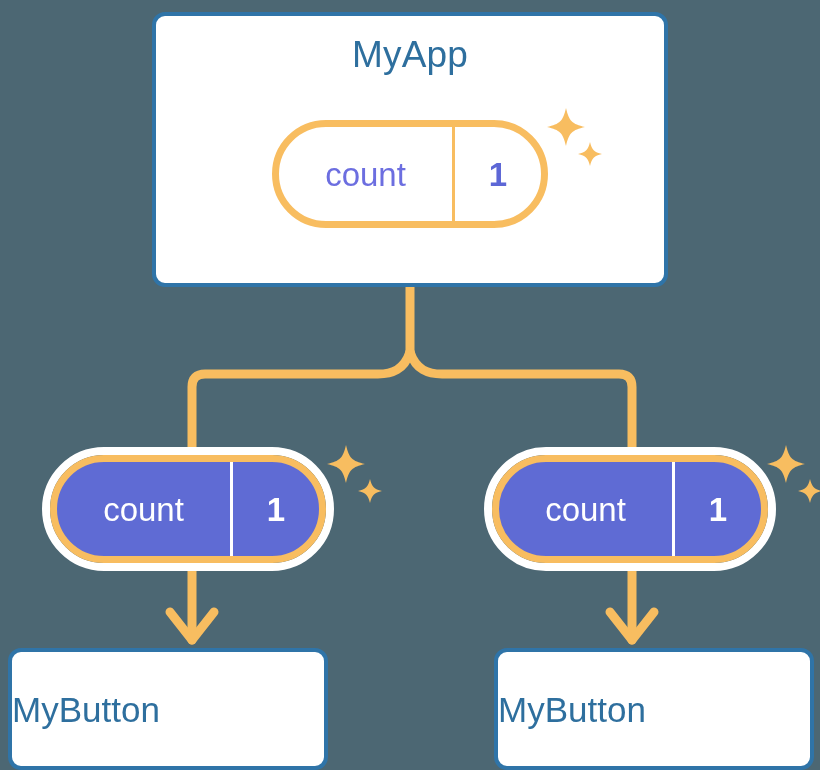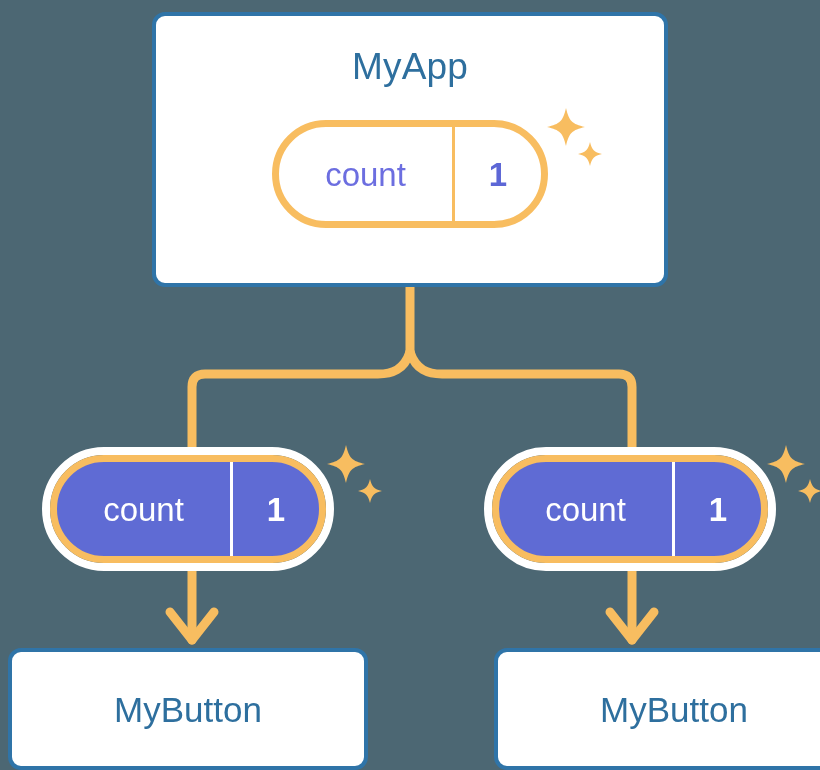--- a/index.html
+++ b/index.html
@@ -41,34 +41,34 @@
   .card-app {
     left: 152px;
     top: 12px;
     width: 516px;
     height: 275px;
     display: flex;
     flex-direction: column;
     align-items: center;
   }
   .app-title {
-    margin-top: 32px;
+    margin-top: 20px;
     font-size: 37px;
     color: #2e6f9e;
     letter-spacing: 0.2px;
     line-height: 1;
   }
 
   .card-button {
     top: 648px;
-    width: 360px;
+    width: 320px;
     height: 122px;
     display: flex;
     align-items: center;
-    justify-content: center;
+    justify-content: flex-start;
   }
   .card-button.left  { left: 8px; }
   .card-button.right { left: 494px; }
   .button-title {
     font-size: 35px;
     color: #2e6f9e;
     line-height: 1;
   }
 
   

